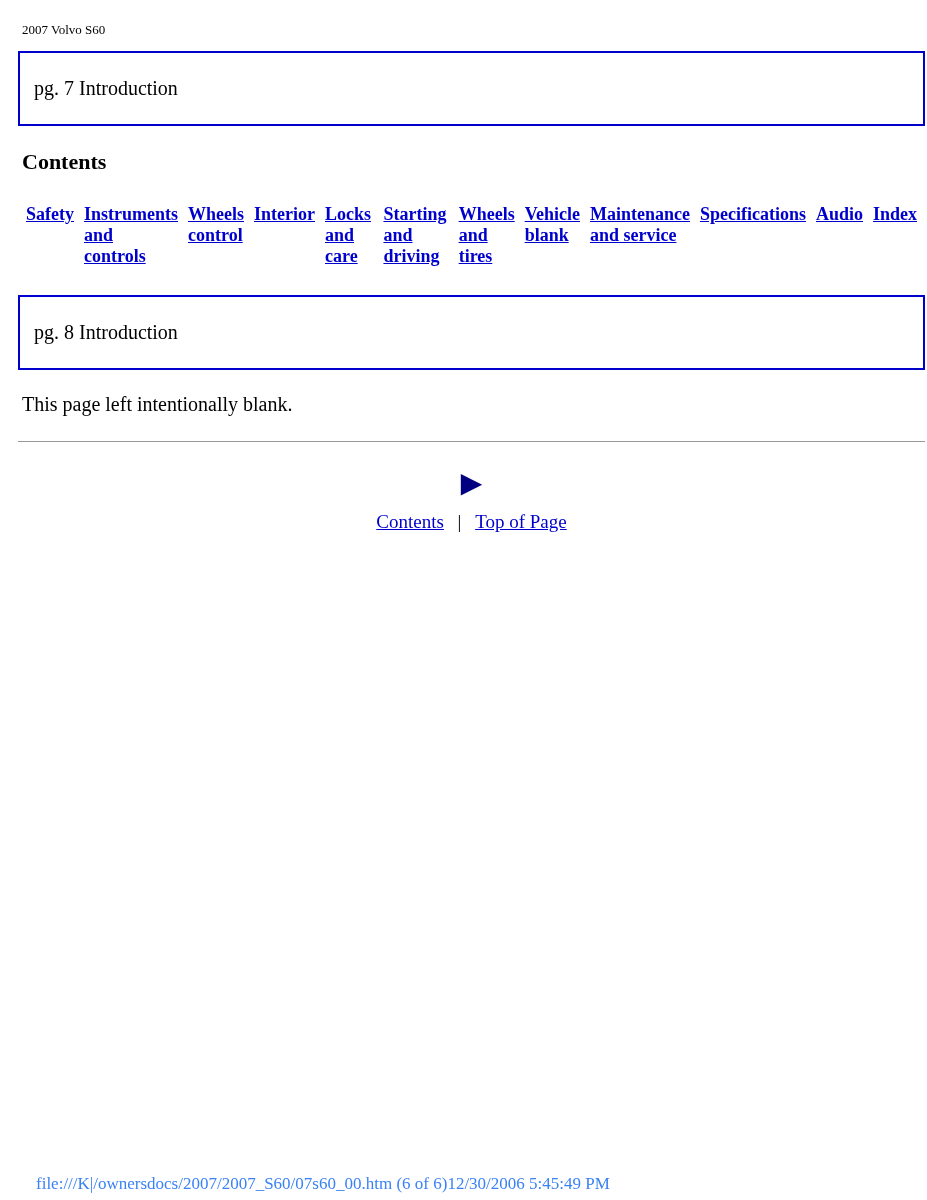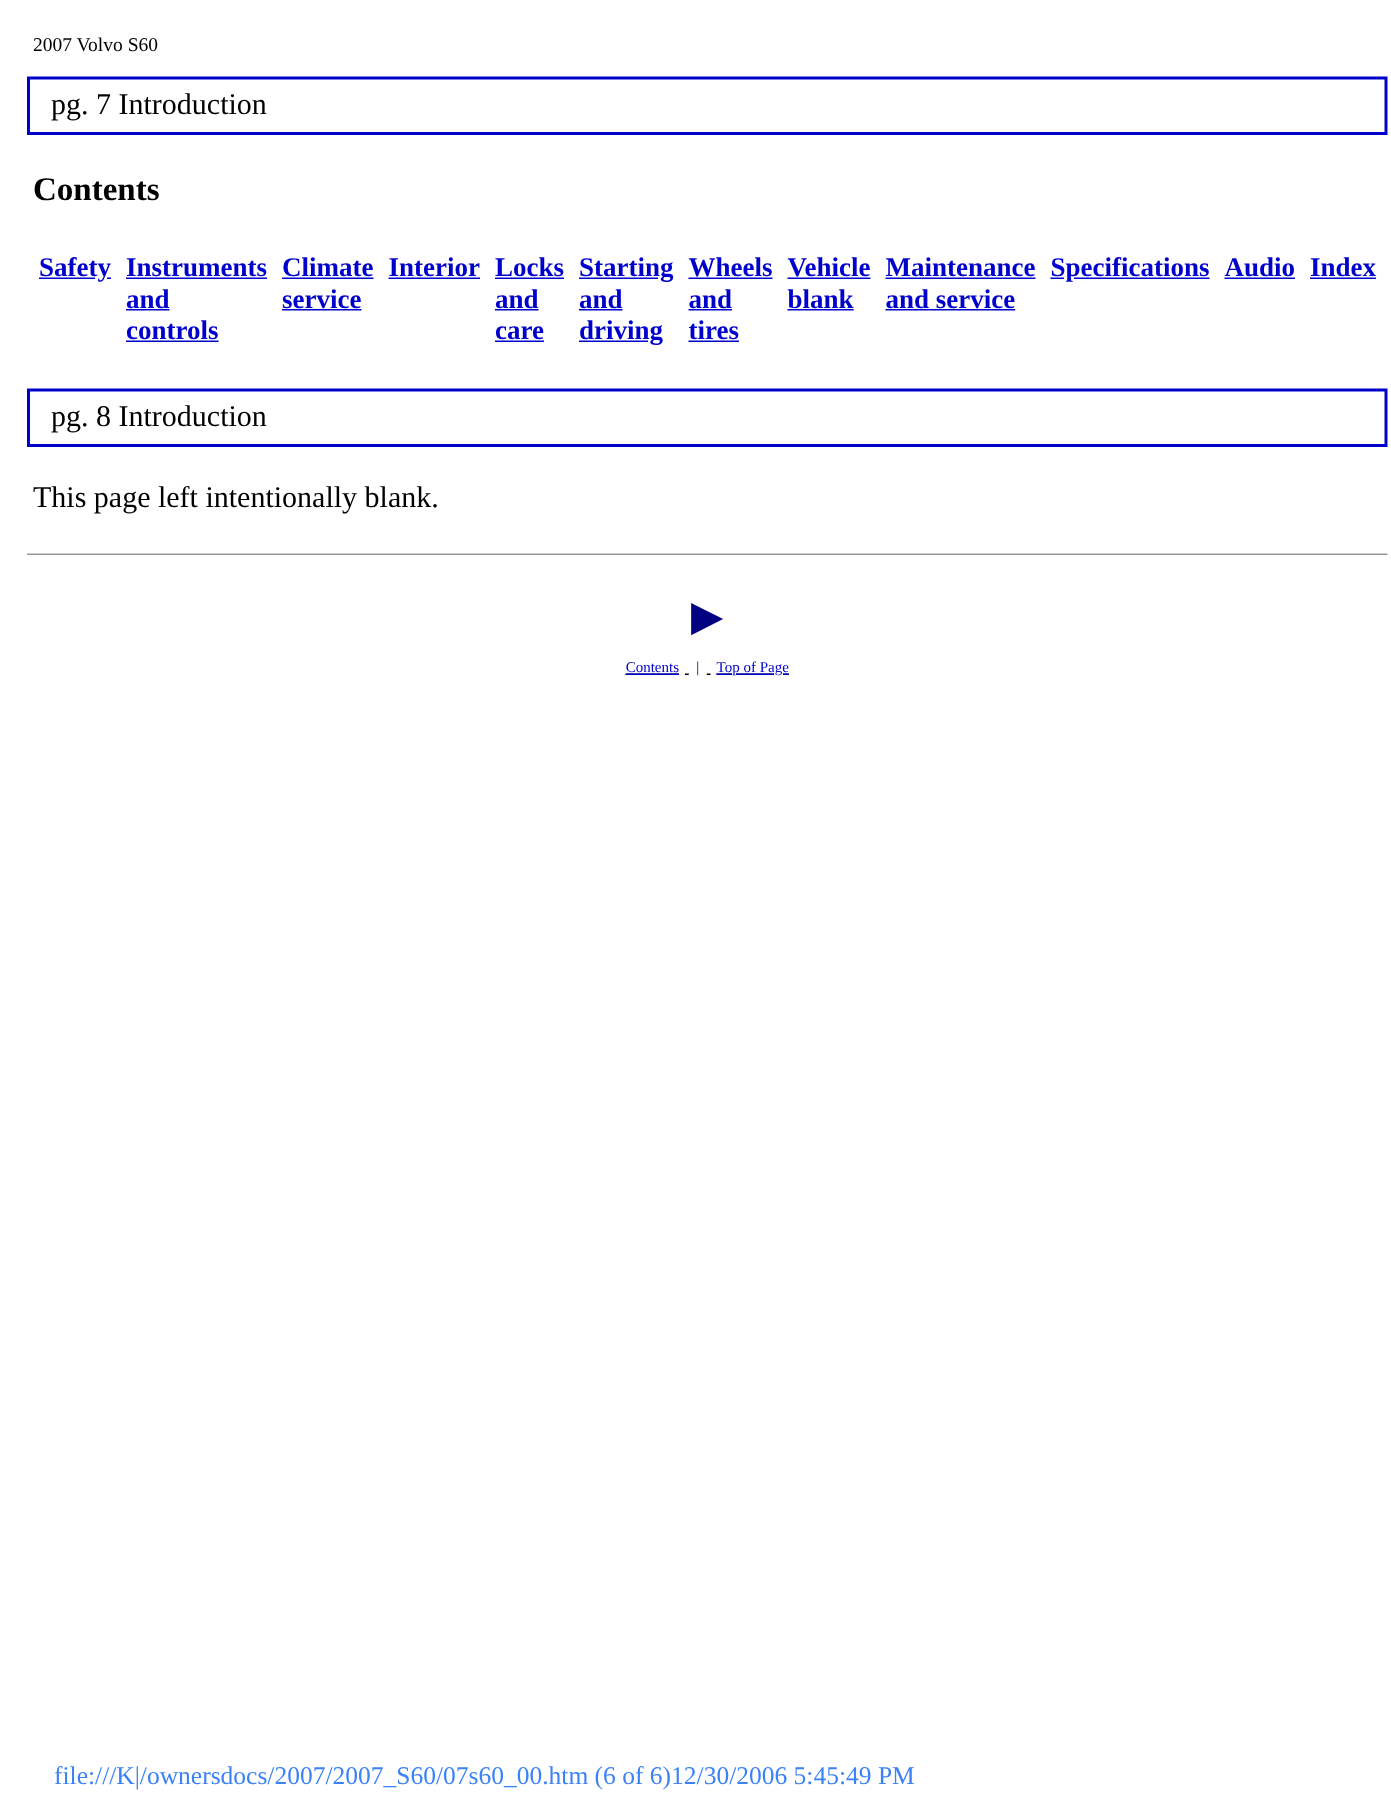--- a/index.html
+++ b/index.html
@@ -20,21 +20,21 @@
 
     .browser-title {
       font-size: 13px;
       color: #000000;
       padding: 10px 10px 5px 10px;
     }
 
     .page-box {
       border: 2px solid #0000cc;
       margin: 8px 10px;
-      padding: 6px 10px;
+      padding: 24px 10px;
     }
 
     .page-box-title {
       font-size: 20px;
       color: #000000;
       font-weight: normal;
     }
 
     .contents-heading {
       font-size: 22px;
@@ -80,23 +80,22 @@
     }
 
     .play-icon {
       color: #000080;
       font-size: 28px;
       margin-bottom: 8px;
       cursor: pointer;
     }
 
     .bottom-links {
-      font-size: 10px;
+      font-size: 19px;
       color: #000000;
-      text-decoration: underline;
     }
 
     .bottom-links a {
       color: #0000cc;
       text-decoration: underline;
       cursor: pointer;
     }
 
     .bottom-links span {
       color: #000000;
@@ -121,21 +120,21 @@
 </div>
 
 <div class="contents-heading">Contents</div>
 
 <div class="contents-list">
 
   <a href="#">Safety</a>
 
   <a href="#">Instruments and controls</a>
 
-  <a href="#">Climate service</a>
+  <a href="#">Wheels control</a>
 
   <a href="#">Interior</a>
 
   <a href="#">Locks and care</a>
 
   <a href="#">Starting and driving</a>
 
   <a href="#">Wheels and tires</a>
 
   <a href="#">Vehicle blank</a>

